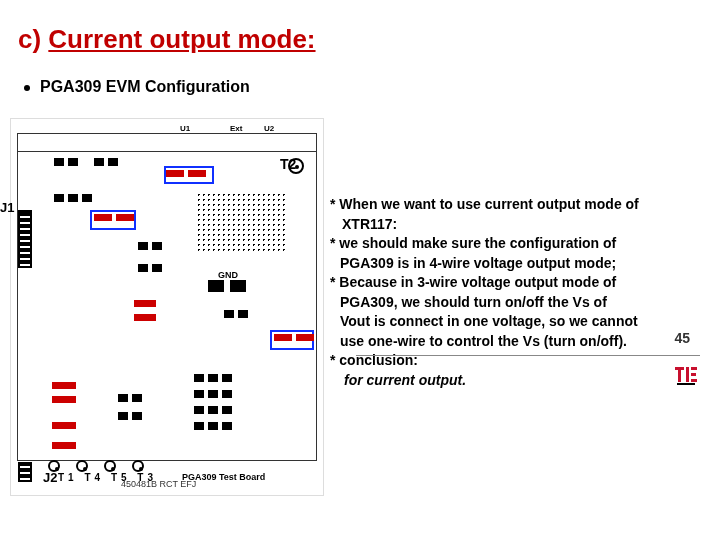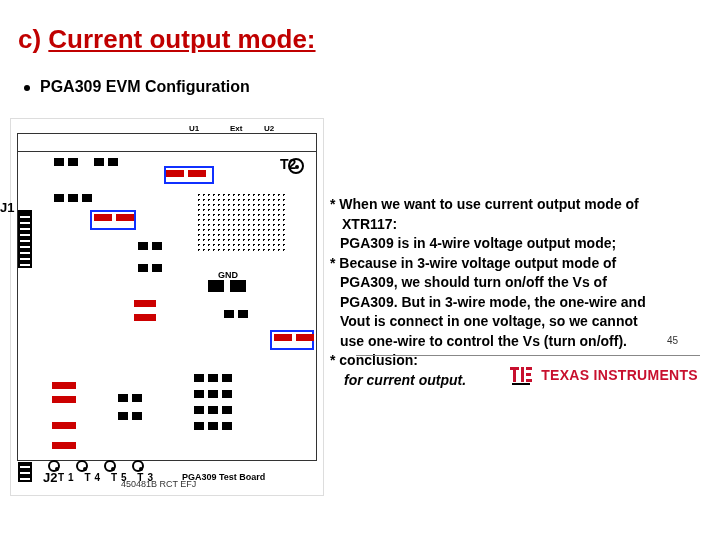--- a/index.html
+++ b/index.html
@@ -27,21 +27,21 @@
   .hi.a { left:146px; top:32px; width:50px; height:18px; }
   .hi.b { left:72px; top:76px; width:46px; height:20px; }
   .hi.c { left:252px; top:196px; width:44px; height:20px; }
 
   
   .grid { position:absolute; left:178px; top:58px; width:92px; height:60px; background:
     repeating-linear-gradient(0deg, transparent 0 4px, rgba(0,0,0,0) 4px 5px);
   }
   .grid::before{content:"";position:absolute;inset:0;background-image:radial-gradient(#000 1px, transparent 1px); background-size:5px 5px;}
   .gridlabel{position:absolute; font-size:8px; top:-10px;}
-  .gl1{left:171px;} .gl2{left:212px;} .gl3{left:246px;}
+  .gl1{left:162px;} .gl2{left:212px;} .gl3{left:246px;}
 
   
   .pad { position:absolute; width:10px; height:8px; background:#000; }
 
   
   .hdr { position:absolute; left:0; width:14px; background:#000; }
   .hdr.h1 { top:76px; height:58px; }
   .hdr.h2 { top:328px; height:20px; }
   .hdrpins { position:absolute; left:2px; width:10px; background:repeating-linear-gradient(0deg,#fff 0 2px, transparent 2px 6px);}
   .hdrpins.p1{ top:78px; height:54px;}
@@ -51,21 +51,21 @@
   .drill { position:absolute; right:12px; top:24px; width:16px; height:16px; border:2px solid #000; border-radius:50%; background:#fff;}
   .drill::after{content:"";position:absolute; left:5px; top:5px; width:4px;height:4px;background:#000;border-radius:50%;}
 
   
   .redpart { position:absolute; width:18px; height:7px; background:#c00; }
 
   .note { position:absolute; left:330px; top:196px; width:376px; font-size:14px; font-weight:bold; line-height:1.25; }
   .note p { margin-bottom:2px; }
   .indented { padding-left:68px; }
 
-  .pagenum { position:absolute; right:42px; bottom:54px; font-size:10px; color:#333;}
+  .pagenum { position:absolute; right:30px; bottom:54px; font-size:14px; color:#333;font-weight:bold;}
   .rule { position:absolute; left:356px; right:20px; bottom:44px; height:0; border-top:1px solid #888;}
 
   .logo { position:absolute; right:22px; bottom:14px; display:flex; align-items:center; gap:8px; }
   .ti-mark { width:24px; height:22px; position:relative; }
   .ti-mark svg { width:24px; height:22px; }
   .ti-text { font-family: Arial, sans-serif; font-weight:bold; font-size:14px; color:#c8102e; letter-spacing:0.3px; }
 </style>
 </head>
 <body>
 
@@ -157,36 +157,35 @@
 
       <div class="lbl t1t6">T1  T4  T5  T3</div>
       <div class="lbl test">PGA309 Test Board</div>
     </div>
     <div class="foot">450481B RCT EFJ</div>
   </div>
 
   <div class="note">
     <p>* When we want to use current output mode of</p>
     <p style="padding-left:12px;">XTR117:</p>
+    <p>* we should make sure the configuration of</p>
     <p style="padding-left:10px;">PGA309 is in 4-wire voltage output mode;</p>
     <p>* Because in 3-wire voltage output mode of</p>
     <p style="padding-left:10px;">PGA309, we should turn on/off the Vs of</p>
-    <p style="padding-left:10px;">PGA309. But in 3-wire mode, the one-wire and</p>
     <p style="padding-left:10px;">Vout is connect in one voltage, so we cannot</p>
     <p style="padding-left:10px;">use one-wire to control the Vs (turn on/off).</p>
     <p>* conclusion:</p>
     <p style="padding-left:14px;font-style:italic;">for current output.</p>
   </div>
 
   <div class="pagenum">45</div>
   <div class="rule"></div>
 
   <div class="logo">
     <span class="ti-mark">
       <svg viewBox="0 0 48 44">
           <path fill="#c8102e" d="M2 6h18v6h-6v24h-6V12H2V6zm22 0h6v30h-6V6zm10 0h12v6h-12V6zm0 12h10v6h-10v-6zm0 12h12v6h-12v-6z"></path>
           <path fill="#000" d="M6 38h36v4H6z"></path>
         </svg>
     </span>
-    <span class="ti-text">TEXAS INSTRUMENTS</span>
   </div>
 
 </div>
 
 </body></html>

